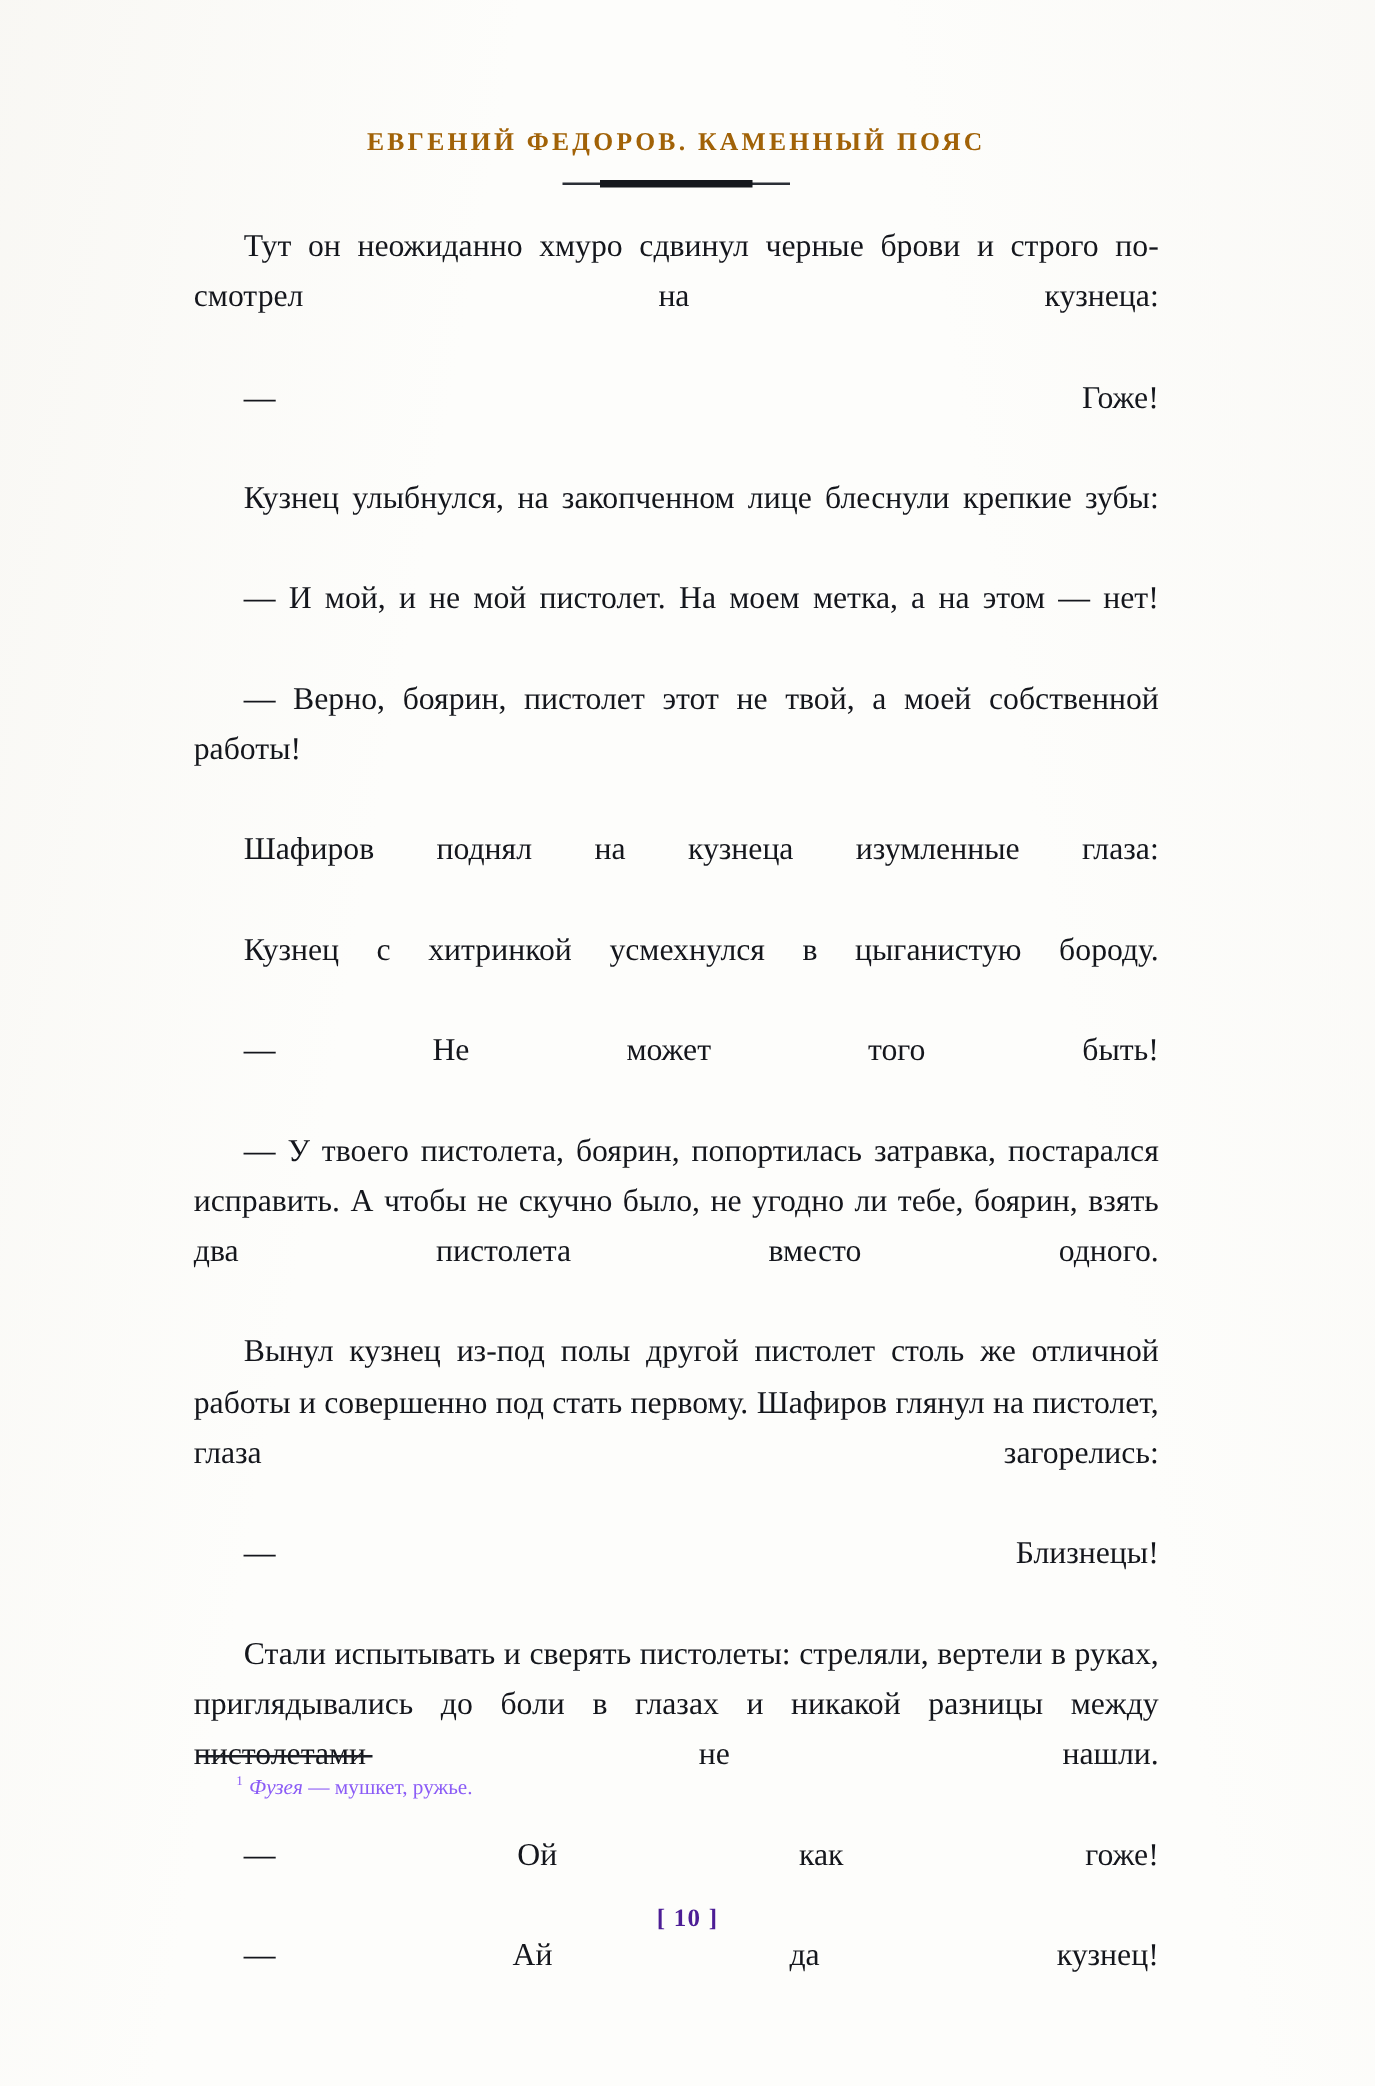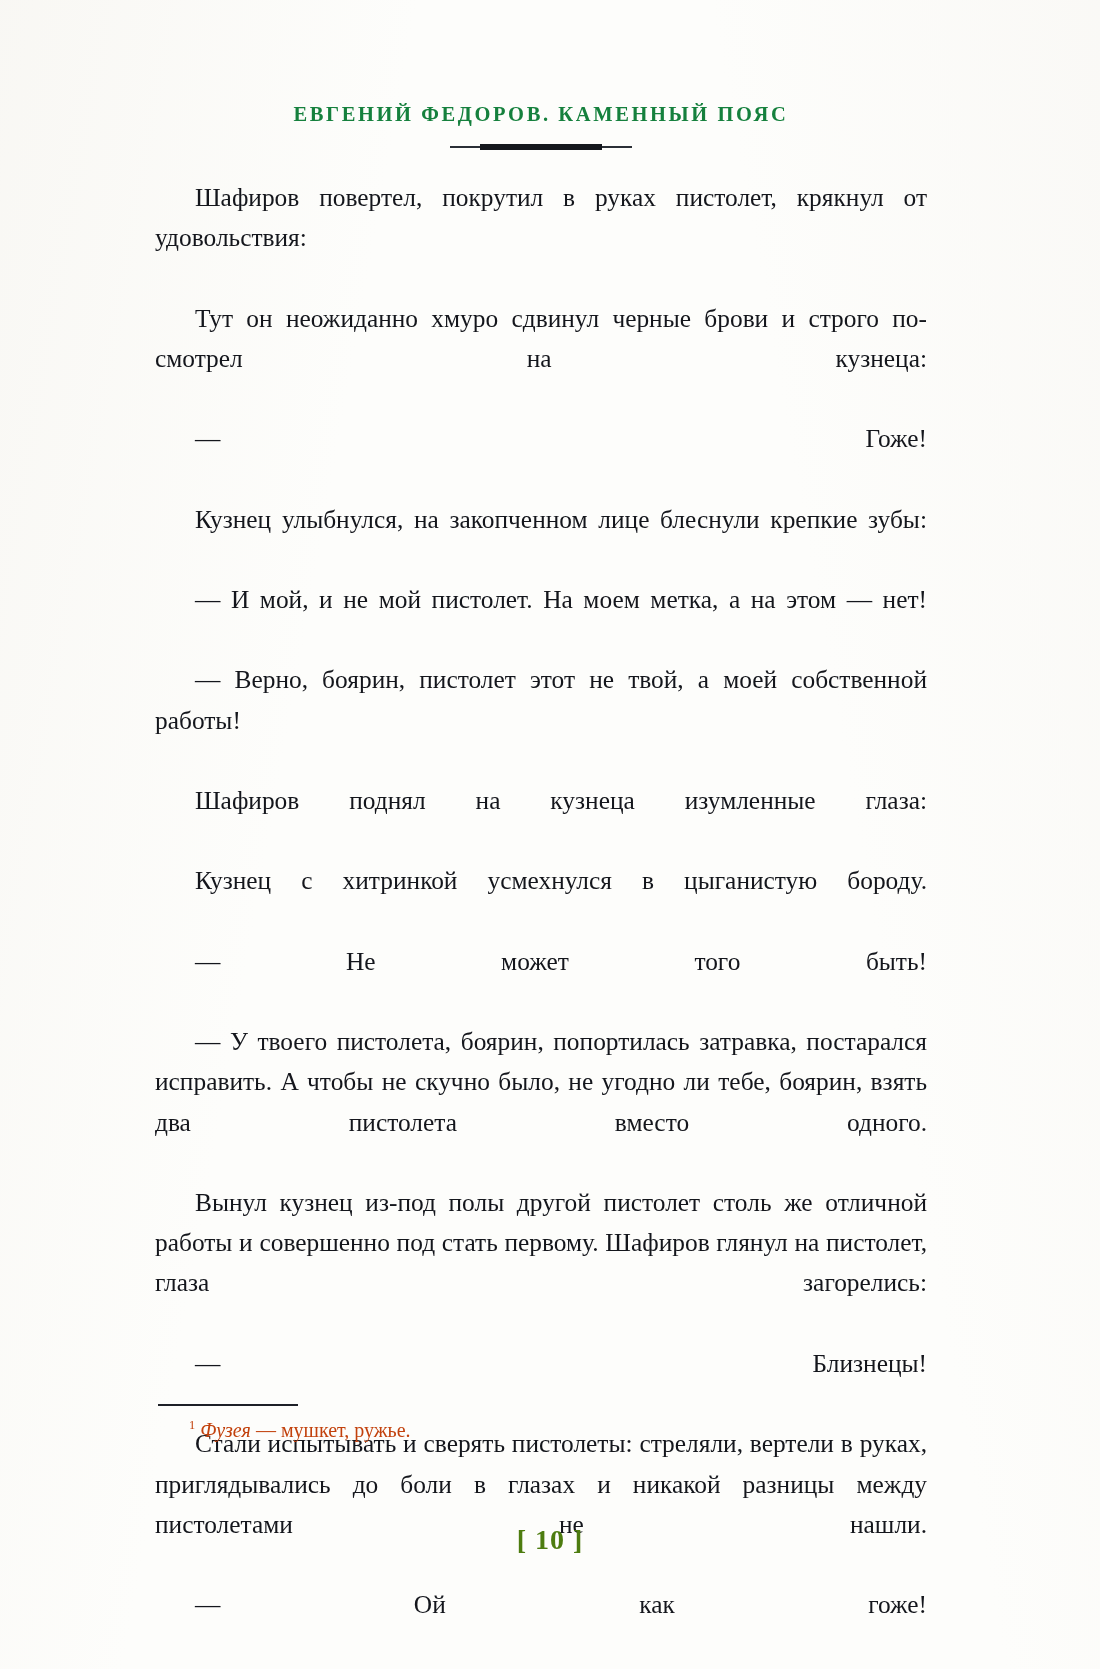--- a/index.html
+++ b/index.html
@@ -40,21 +40,21 @@
     z-index: 1;
   }
 
   
   .runhead {
     margin-top: 103px;
     text-align: center;
     font-size: 20.5px;
     font-weight: 700;
     letter-spacing: 2.6px;
-    color: #15803d;
+    color: #a16207;
     white-space: nowrap;
   }
 
   .head-rule {
     position: relative;
     width: 182px;
     height: 7px;
     margin: 17px auto 0 auto;
   }
   .head-rule .thin {
@@ -103,65 +103,64 @@
     width: 772px;
     z-index: 1;
   }
   .footnote-rule {
     width: 140px;
     height: 1.8px;
     background: #1d2027;
     margin: 0 0 11px 3px;
   }
   .footnote {
-    font-size: 20px;
+    font-size: 17px;
     line-height: 26px;
     text-indent: 34px;
-    color: #c2410c;
+    color: #8b5cf6;
   }
   .footnote sup {
     font-size: 0.62em;
     vertical-align: super;
     line-height: 0;
     margin-right: 5px;
   }
   .footnote .term {
     font-style: italic;
   }
 
   
   .folio {
     position: absolute;
     left: 0;
     right: 0;
     top: 1524px;
     text-align: center;
-    font-size: 28px;
+    font-size: 20px;
     font-weight: 700;
     letter-spacing: 1px;
-    color: #4d7c0f;
+    color: #4c1d95;
     z-index: 1;
   }
 </style>
 </head>
 <body>
 
 <div class="page">
 
   <div class="content">
 
     <div class="runhead">ЕВГЕНИЙ ФЕДОРОВ. КАМЕННЫЙ ПОЯС</div>
 
     <div class="head-rule">
       <div class="thin"></div>
       <div class="thick"></div>
     </div>
 
     <div class="body">
-      <p>Шафиров повертел, покрутил в руках пистолет, крякнул от удовольствия:</p>
       <p>Тут он неожиданно хмуро сдвинул черные брови и строго по­смотрел на кузнеца:</p>
       <p>— Гоже!</p>
       <p>Кузнец улыбнулся, на закопченном лице блеснули крепкие зубы:</p>
       <p>— И мой, и не мой пистолет. На моем метка, а на этом — нет!</p>
       <p>— Верно, боярин, пистолет этот не твой, а моей собственной работы!</p>
       <p>Шафиров поднял на кузнеца изумленные глаза:</p>
       <p>Кузнец с хитринкой усмехнулся в цыганистую бороду.</p>
       <p>— Не может того быть!</p>
       <p>— У твоего пистолета, боярин, попортилась затравка, поста­рался исправить. А чтобы не скучно было, не угодно ли тебе, бо­ярин, взять два пистолета вместо одного.</p>
       <p>Вынул кузнец из-под полы другой пистолет столь же отлич­ной работы и совершенно под стать первому. Шафиров глянул на пистолет, глаза загорелись:</p>

